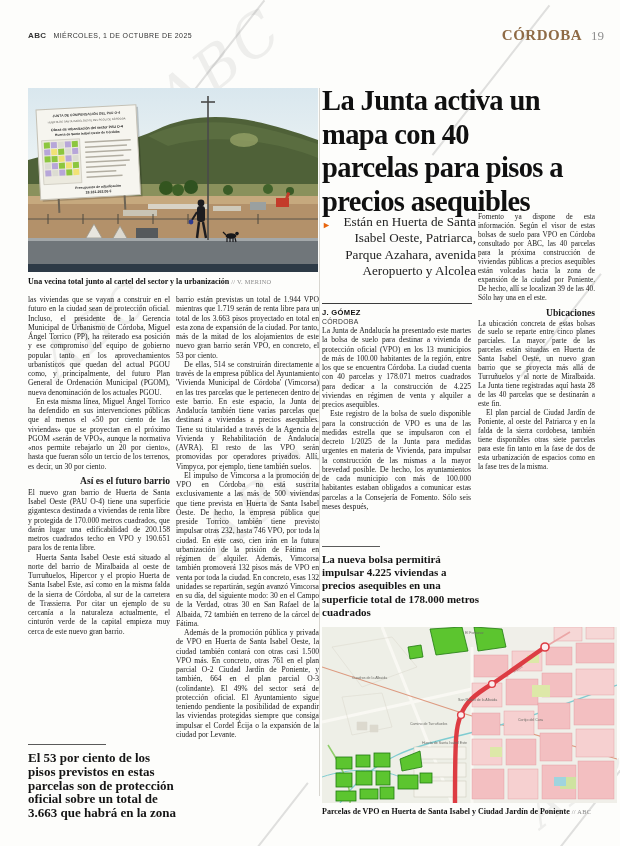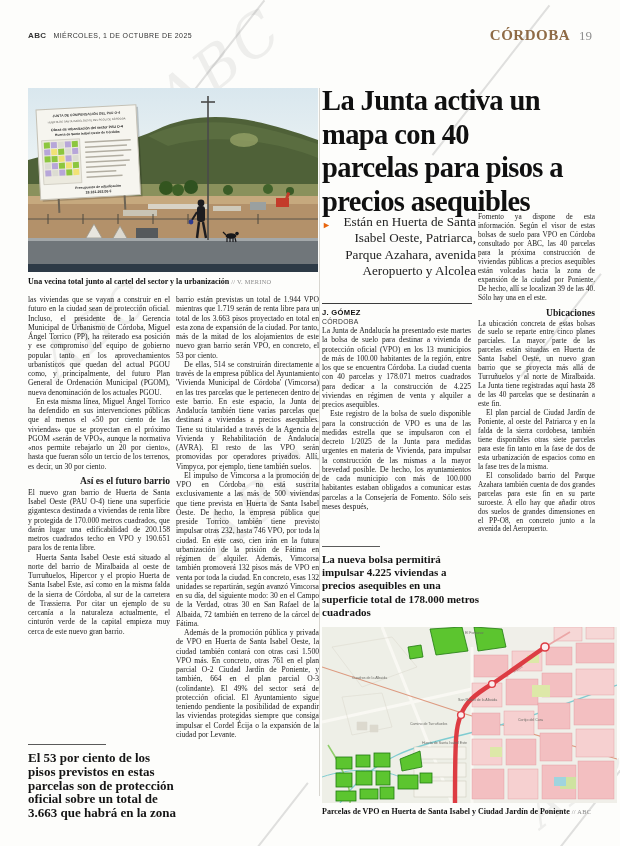--- a/index.html
+++ b/index.html
@@ -10,21 +10,21 @@
   
   .wm{position:absolute;font-family:"DejaVu Serif",serif;font-style:italic;
       color:rgba(110,110,110,0.10);font-size:58px;letter-spacing:3px;
       transform:rotate(-38deg);pointer-events:none;user-select:none;}
   .wm-slash{position:absolute;width:1.5px;height:190px;background:rgba(120,120,120,0.22);
       transform:rotate(38deg);pointer-events:none;}
   
   .hdr-left{position:absolute;left:28px;top:31px;font-family:"Liberation Sans",sans-serif;
       font-size:7px;letter-spacing:.4px;color:#333;}
   .hdr-left b{margin-right:7px;font-size:8px;}
-  .hdr-right{position:absolute;right:28px;top:26px;text-align:right;}
+  .hdr-right{position:absolute;right:16px;top:26px;text-align:right;}
   .hdr-section{font-weight:bold;font-size:15px;letter-spacing:.5px;color:#8f6b46;}
   .hdr-page{font-size:13px;color:#8f8f8f;margin-left:9px;}
   
   .photo{position:absolute;left:28px;top:88px;width:290px;height:184px;overflow:hidden;background:#cfe0ea;}
   .photo-caption{position:absolute;left:28px;top:277px;width:290px;font-size:8px;font-weight:bold;color:#111;}
   .credit{font-weight:normal;font-size:6.3px;color:#8a8a8a;letter-spacing:.3px;}
   
   .vrule{position:absolute;left:319px;top:88px;width:1px;height:708px;background:#d8d6d0;}
   
   .headline{position:absolute;left:322px;top:84px;width:294px;
@@ -243,21 +243,20 @@
 <div class="col col3">
   <p>La Junta de Andalucía ha presentado este martes la bolsa de suelo para destinar a vivienda de protección oficial (VPO) en los 13 municipios de más de 100.00 habitantes de la región, entre los que se encuentra Córdoba. La ciudad cuenta con 40 parcelas y 178.071 metros cuadrados para dedicar a la construcción de 4.225 viviendas en régimen de venta y alquiler a precios asequibles.</p>
   <p>Este registro de la bolsa de suelo disponible para la construcción de VPO es una de las medidas estrella que se impulsaron con el decreto 1/2025 de la Junta para medidas urgentes en materia de Vivienda, para impulsar la construcción de las mismas a la mayor brevedad posible. De hecho, los ayuntamientos de cada municipio con más de 100.000 habitantes estaban obligados a comunicar estas parcelas a la Consejería de Fomento. Sólo seis meses después,</p>
 </div>
 
 <div class="col col4">
   <p>Fomento ya dispone de esta información. Según el visor de estas bolsas de suelo para VPO en Córdoba consultado por ABC, las 40 parcelas para la próxima construcción de viviendas públicas a precios asequibles están volcadas hacia la zona de expansión de la ciudad por Poniente. De hecho, allí se localizan 39 de las 40. Sólo hay una en el este.</p>
   <div class="subhead">Ubicaciones</div>
   <p>La ubicación concreta de estas bolsas de suelo se reparte entre cinco planes parciales. La mayor parte de las parcelas están situadas en Huerta de Santa Isabel Oeste, un nuevo gran barrio que se proyecta más allá de Turruñuelos y al norte de Miralbaida. La Junta tiene registradas aquí hasta 28 de las 40 parcelas que se destinarán a este fin.</p>
   <p>El plan parcial de Ciudad Jardín de Poniente, al oeste del Patriarca y en la falda de la sierra cordobesa, también tiene disponibles otras siete parcelas para este fin tanto en la fase de dos de esta urbanización de espacios como en la fase tres de la misma.</p>
-  <p>El consolidado barrio del Parque Azahara también cuenta de dos grandes parcelas para este fin en su parte suroeste. A ello hay que añadir otros dos suelos de grandes dimensiones en el PP-O8, en concreto junto a la avenida del Aeropuerto.</p>
 </div>
 
 <div class="pull pull-left">
   <div class="rule"></div>
   <div>El 53 por ciento de los pisos previstos en estas parcelas son de protección oficial sobre un total de 3.663 que habrá en la zona</div>
 </div>
 <div class="pull pull-right">
   <div class="rule"></div>
   <div>La nueva bolsa permitirá impulsar 4.225 viviendas a precios asequibles en una superficie total de 178.000 metros cuadrados</div>
 </div>

